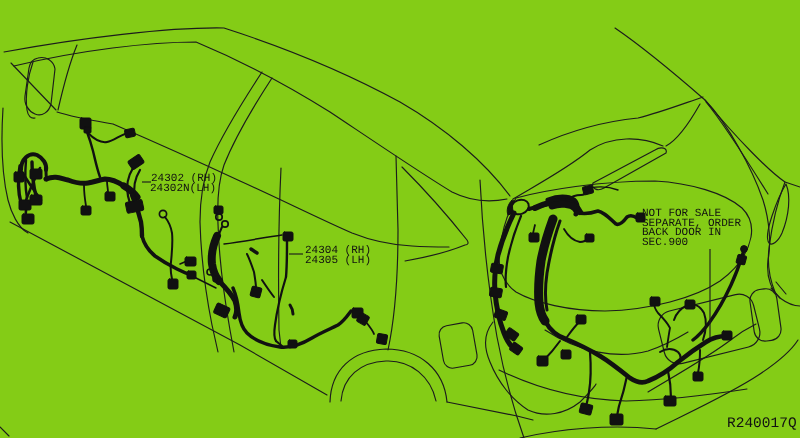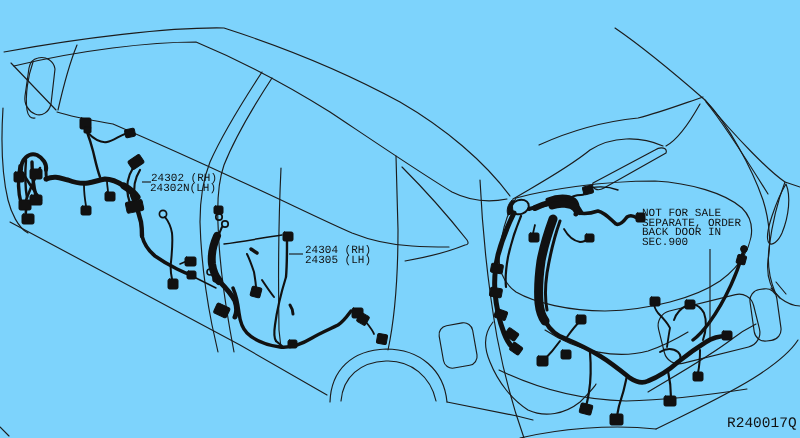--- a/index.html
+++ b/index.html
@@ -1,16 +1,16 @@
 <!DOCTYPE html>
 <html><head>
 <meta charset="utf-8">
 <style>
 html,body{margin:0;padding:0;background:#fff;}
-#wrap{position:relative;width:800px;height:438px;overflow:hidden;background:#7dd3fc;}
+#wrap{position:relative;width:800px;height:438px;overflow:hidden;background:#84cc16;}
 svg{position:absolute;top:0;left:0;}
 text{font-family:"Liberation Mono",monospace;fill:#111;-webkit-font-smoothing:antialiased;text-rendering:geometricPrecision;}
 .lbl{font-size:11px;}
 </style>
 </head>
 <body>
 <div id="wrap">
 <svg width="800" height="438" viewBox="0 0 800 438">
 
 <g fill="none" stroke="#1c1c1c" stroke-width="1.15" stroke-linecap="round" stroke-linejoin="round">

